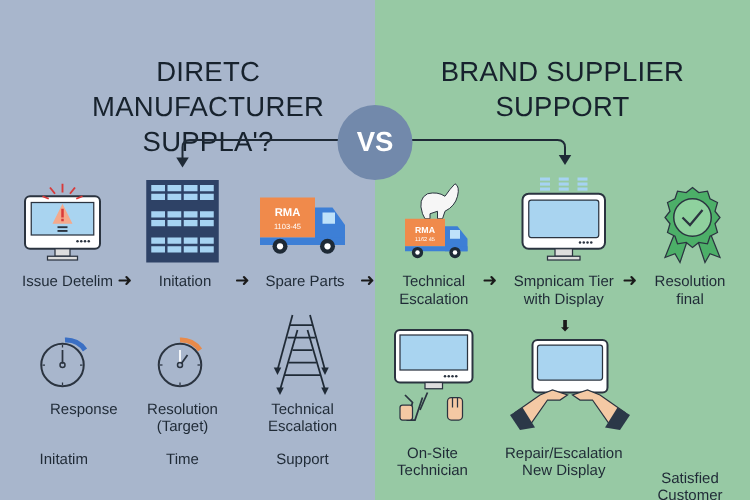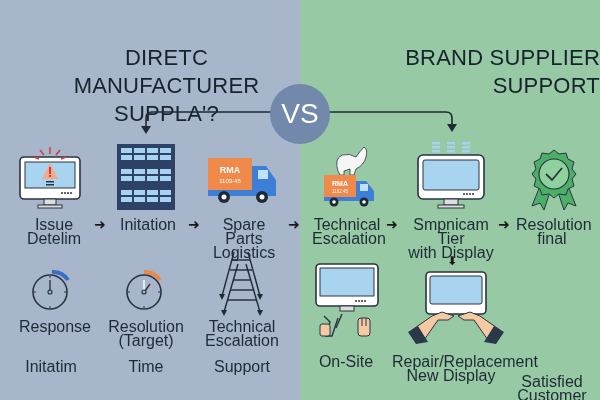--- a/index.html
+++ b/index.html
@@ -3,25 +3,25 @@
 <meta charset="utf-8">
 <style>
   * { box-sizing: border-box; margin: 0; padding: 0; }
   html, body { width: 600px; height: 400px; overflow: hidden; }
   body { position: relative; font-family: "Liberation Sans", "DejaVu Sans", sans-serif; color: #1f2a36; }
   .panel { position: absolute; top: 0; height: 400px; }
   .panel-left { left: 0; width: 300px; background: #a8b6cc; }
   .panel-right { left: 300px; width: 300px; background: #97c9a4; }
   .title { position: absolute; top: 44px; font-size: 22px; line-height: 28px; text-align: center; color: #17222d; letter-spacing: 0.2px; }
   .title-left { left: 0; width: 300px; padding-left: 33px; }
-  .title-right { left: 300px; width: 300px; text-align: right; }
-  .vs { position: absolute; left: 270px; top: 84px; width: 60px; height: 60px; border-radius: 50%; background: #7289ab; color: #fff; font-weight: normal; font-size: 28px; display: flex; align-items: center; justify-content: center; }
+  .title-right { left: 300px; width: 300px; }
+  .vs { position: absolute; left: 270px; top: 84px; width: 60px; height: 60px; border-radius: 50%; background: #7289ab; color: #fff; font-weight: bold; font-size: 22px; display: flex; align-items: center; justify-content: center; }
   .connector { position: absolute; left: 0; top: 0; width: 600px; height: 400px; pointer-events: none; }
   .icon { position: absolute; }
-  .label { position: absolute; font-size: 16px; line-height: 14px; text-align: center; color: #1f2a36; }
+  .label { position: absolute; font-size: 12px; line-height: 14px; text-align: center; color: #1f2a36; }
   .arrow { position: absolute; font-size: 14px; font-weight: bold; color: #1a1a1a; }
 </style>
 </head>
 <body>
 
 <div class="panel panel-left"></div>
 <div class="panel panel-right"></div>
 
 <div class="title title-left">
   <div>DIRETC MANUFACTURER</div>
@@ -108,21 +108,20 @@
 <div class="label" style="left:12px;top:218px;width:84px">
   <div>Issue Detelim</div>
 </div>
 <div class="arrow" style="left:94px;top:216px">➜</div>
 <div class="label" style="left:110px;top:218px;width:76px">
   <div>Initation</div>
 </div>
 <div class="arrow" style="left:188px;top:216px">➜</div>
 <div class="label" style="left:206px;top:218px;width:76px">
   <div>Spare Parts</div>
-  <div>Logistics</div>
 </div>
 <div class="arrow" style="left:288px;top:216px">➜</div>
 
 <svg class="icon" style="left:320px;top:143px;width:60px;height:66px" viewBox="0 0 60 66">
   <path d="M18 28 Q14 16 22 12 Q30 10 36 14 Q40 8 44 4 Q48 6 46 14 Q44 22 36 26 L34 32 L30 32 L30 26 L24 28 L24 32 L20 32 Z" fill="#f6f6f6" stroke="#2b3440" stroke-width="0.8"></path>
   <rect x="4" y="32" width="32" height="22" fill="#f08a4b"></rect>
   <text x="20" y="43" font-size="7" font-weight="bold" fill="#fff" text-anchor="middle" font-family="Liberation Sans, sans-serif">RMA</text>
   <text x="20" y="50" font-size="4.5" fill="#fff" text-anchor="middle" font-family="Liberation Sans, sans-serif">1162 45</text>
   <path d="M36 38 H46 L54 48 V58 H36 Z" fill="#3d7fd6"></path>
   <rect x="40" y="41" width="8" height="7" fill="#bfe2fa"></rect>
@@ -215,21 +214,21 @@
       <line x1="10" y1="50" x2="38" y2="50"></line>
   </g>
   <g fill="#1f2a36">
       <polygon points="1,44 7,44 4,50"></polygon>
       <polygon points="39,44 45,44 42,50"></polygon>
       <polygon points="3,60 9,60 6,66"></polygon>
       <polygon points="39,60 45,60 42,66"></polygon>
     </g>
 </svg>
 
-<div class="label" style="left:14px;top:320px;width:82px">
+<div class="label" style="left:26px;top:320px;width:82px">
   <div>Response</div>
 </div>
 <div class="label" style="left:104px;top:320px;width:84px">
   <div>Resolution</div>
   <div>(Target)</div>
 </div>
 <div class="label" style="left:200px;top:320px;width:84px">
   <div>Technical</div>
   <div>Escalation</div>
 </div>
@@ -264,21 +263,22 @@
   <rect x="18" y="2" width="60" height="42" rx="4" fill="#fff" stroke="#2b3440" stroke-width="1.6"></rect>
   <rect x="22" y="6" width="52" height="28" rx="2" fill="#a9d4f0" stroke="#2b3440" stroke-width="1"></rect>
   <path d="M4 60 L24 46 L34 42 L46 46 L40 50 L30 50 L16 70 Z" fill="#f4c9a4" stroke="#2b3440" stroke-width="1"></path>
   <path d="M92 60 L72 46 L62 42 L50 46 L56 50 L66 50 L80 70 Z" fill="#f4c9a4" stroke="#2b3440" stroke-width="1"></path>
   <path d="M0 62 L10 56 L20 72 L8 74 Z" fill="#2b3848"></path>
   <path d="M96 62 L86 56 L76 72 L88 74 Z" fill="#2b3848"></path>
 </svg>
 
 <div class="label" style="left:304px;top:355px;width:84px">
   <div>On-Site</div>
+  <div>Technician</div>
 </div>
 <div class="label" style="left:392px;top:355px;width:118px">
-  <div>Repair/Replacement</div>
+  <div>Repair/Escalation</div>
   <div>New Display</div>
 </div>
 <div class="label" style="left:514px;top:375px;width:76px">
   <div>Satisfied</div>
   <div>Customer</div>
 </div>
 
 </body></html>

